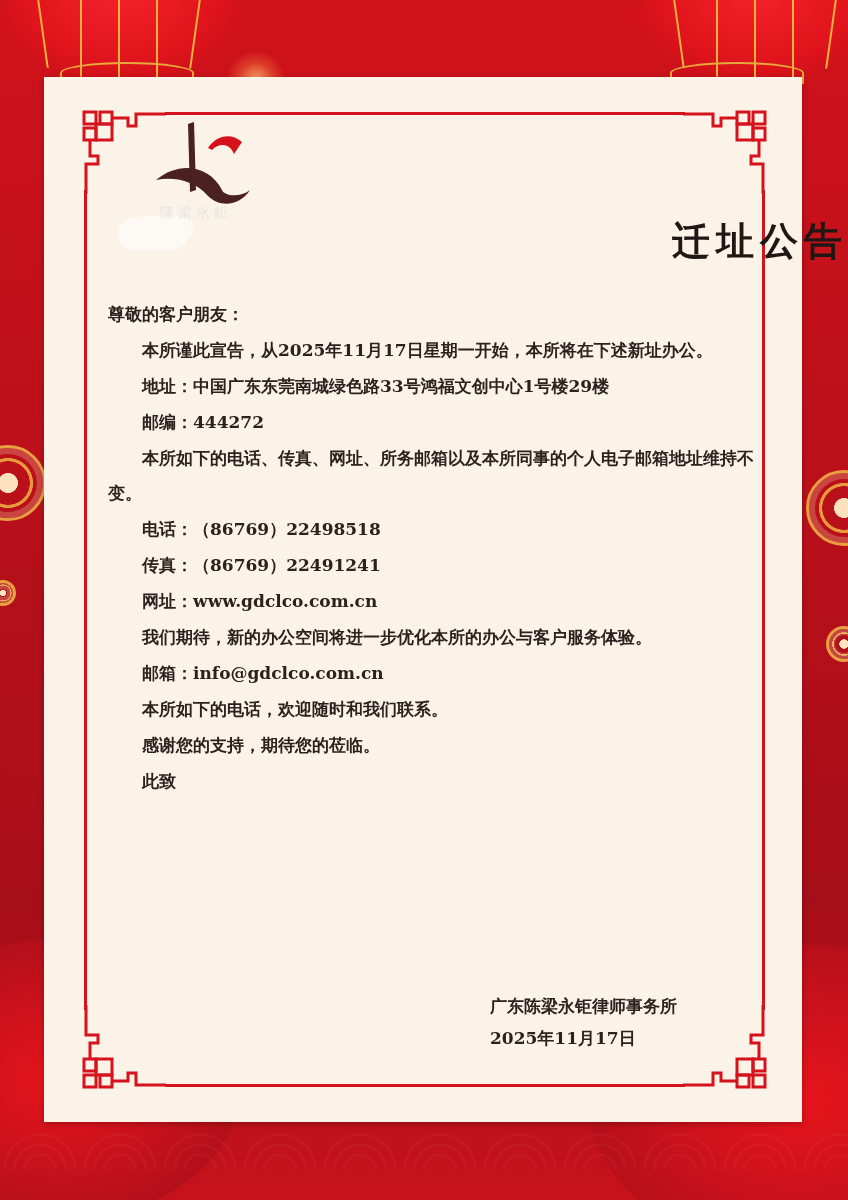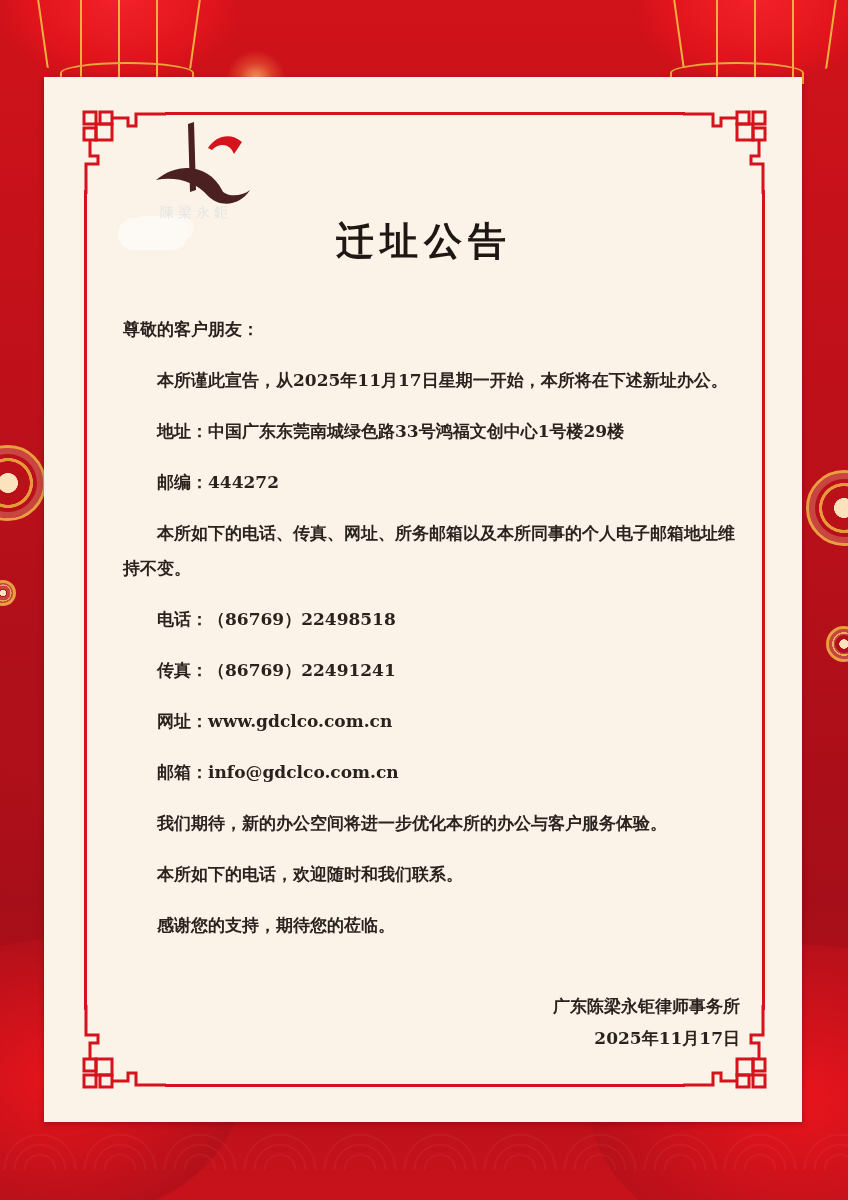--- a/index.html
+++ b/index.html
@@ -69,32 +69,32 @@
   .logo-text {
     position: absolute; left: 160px; top: 204px; font-size: 14px;
     color: #e5e5e5; letter-spacing: 4px; font-family: "DejaVu Sans", sans-serif;
   }
   .cloud {
     position: absolute; left: 118px; top: 218px; width: 70px; height: 32px;
     border-radius: 20px; background: rgba(255,255,255,0.55);
     box-shadow: 10px -6px 0 -4px rgba(255,255,255,0.45);
   }
   .title {
-    position: absolute; left: 0; right: 0; top: 216px; text-align: center;
+    position: absolute; left: 0; right: 0; top: 216px; text-align: right;
     font-size: 38px; font-weight: bold; color: #1e1714; letter-spacing: 6px;
   }
   .body-text {
     position: absolute; left: 107px; top: 296px; width: 660px;
     font-size: 17px; font-weight: bold; color: #2a221e; line-height: 35px;
   }
-  .body-text p { margin: 16px; }
+  .body-text p { margin: 1px; }
   .indent { text-indent: 34px; }
   .signature {
     position: absolute; left: 490px; top: 990px; width: 250px;
-    text-align: right; font-size: 17px; font-weight: bold; color: #2a221e; line-height: 32px;
+    text-align: left; font-size: 17px; font-weight: bold; color: #2a221e; line-height: 32px;
   }
 </style>
 </head>
 <body>
 
 <div class="bg"></div>
 <div class="waves"></div>
 
 <div class="lantern lantern-left">
   <div class="rib" style="left:40px;transform:rotate(-8deg)"></div>
@@ -189,22 +189,23 @@
 
 <div class="body-text">
   <p>尊敬的客户朋友：</p>
   <p class="indent">本所谨此宣告，从2025年11月17日星期一开始，本所将在下述新址办公。</p>
   <p class="indent">地址：中国广东东莞南城绿色路33号鸿福文创中心1号楼29楼</p>
   <p class="indent">邮编：444272</p>
   <p class="indent">本所如下的电话、传真、网址、所务邮箱以及本所同事的个人电子邮箱地址维持不变。</p>
   <p class="indent">电话：（86769）22498518</p>
   <p class="indent">传真：（86769）22491241</p>
   <p class="indent">网址：www.gdclco.com.cn</p>
+  <p class="indent">我们期待，新的办公空间将进一步优化本所的办公与客户服务体验。</p>
   <p class="indent">邮箱：info@gdclco.com.cn</p>
-  <p class="indent">我们期待，新的办公空间将进一步优化本所的办公与客户服务体验。</p>
   <p class="indent">本所如下的电话，欢迎随时和我们联系。</p>
   <p class="indent">感谢您的支持，期待您的莅临。</p>
+  <p class="indent">此致</p>
 </div>
 
 <div class="signature">
   <div>广东陈梁永钜律师事务所</div>
   <div>2025年11月17日</div>
 </div>
 
 </body></html>

